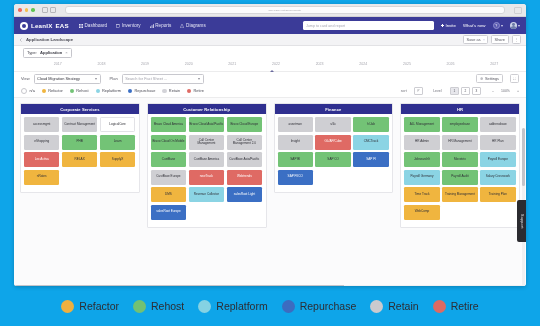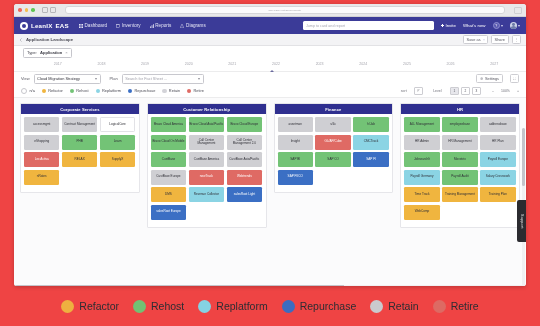--- a/index.html
+++ b/index.html
@@ -1,17 +1,17 @@
 <!DOCTYPE html>
 <html><head>
 <meta charset="utf-8">
 <style>
   html,body{margin:0;padding:0;}
   body{width:540px;height:326px;background:#f2f0f5;font-family:"Liberation Sans",sans-serif;overflow:hidden;}
-  .shot{position:relative;width:540px;height:326px;background:#ef4444;}
+  .shot{position:relative;width:540px;height:326px;background:#0ea5e9;}
 
   
   .browser{position:absolute;left:14px;top:4px;width:512px;height:282px;background:#fff;border-radius:3px;
            box-shadow:0 1px 4px rgba(0,0,0,.22);overflow:hidden;}
   .chrome{height:12px;background:#e8e8ea;border-bottom:1px solid #d2d2d4;display:flex;align-items:center;padding:0 4px;gap:3px;}
   .dot{width:3.5px;height:3.5px;border-radius:50%;}
   .d1{background:#ed6a5e;}.d2{background:#f4bf50;}.d3{background:#61c454;}
   .chrome-back{display:flex;gap:2px;margin-left:4px;}
   .cb{width:4px;height:4px;border:.7px solid #b6b6ba;border-radius:1px;}
   .urlbar{flex:1;margin:0 6px;height:6px;background:#fbfbfc;border:.7px solid #d6d6d9;border-radius:3px;

